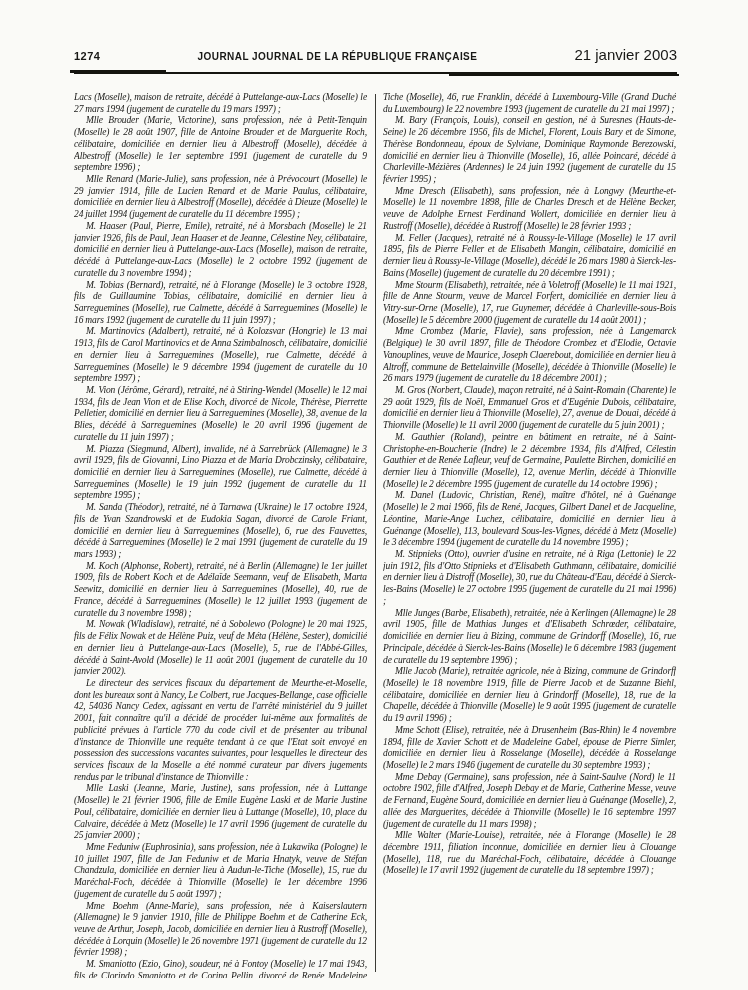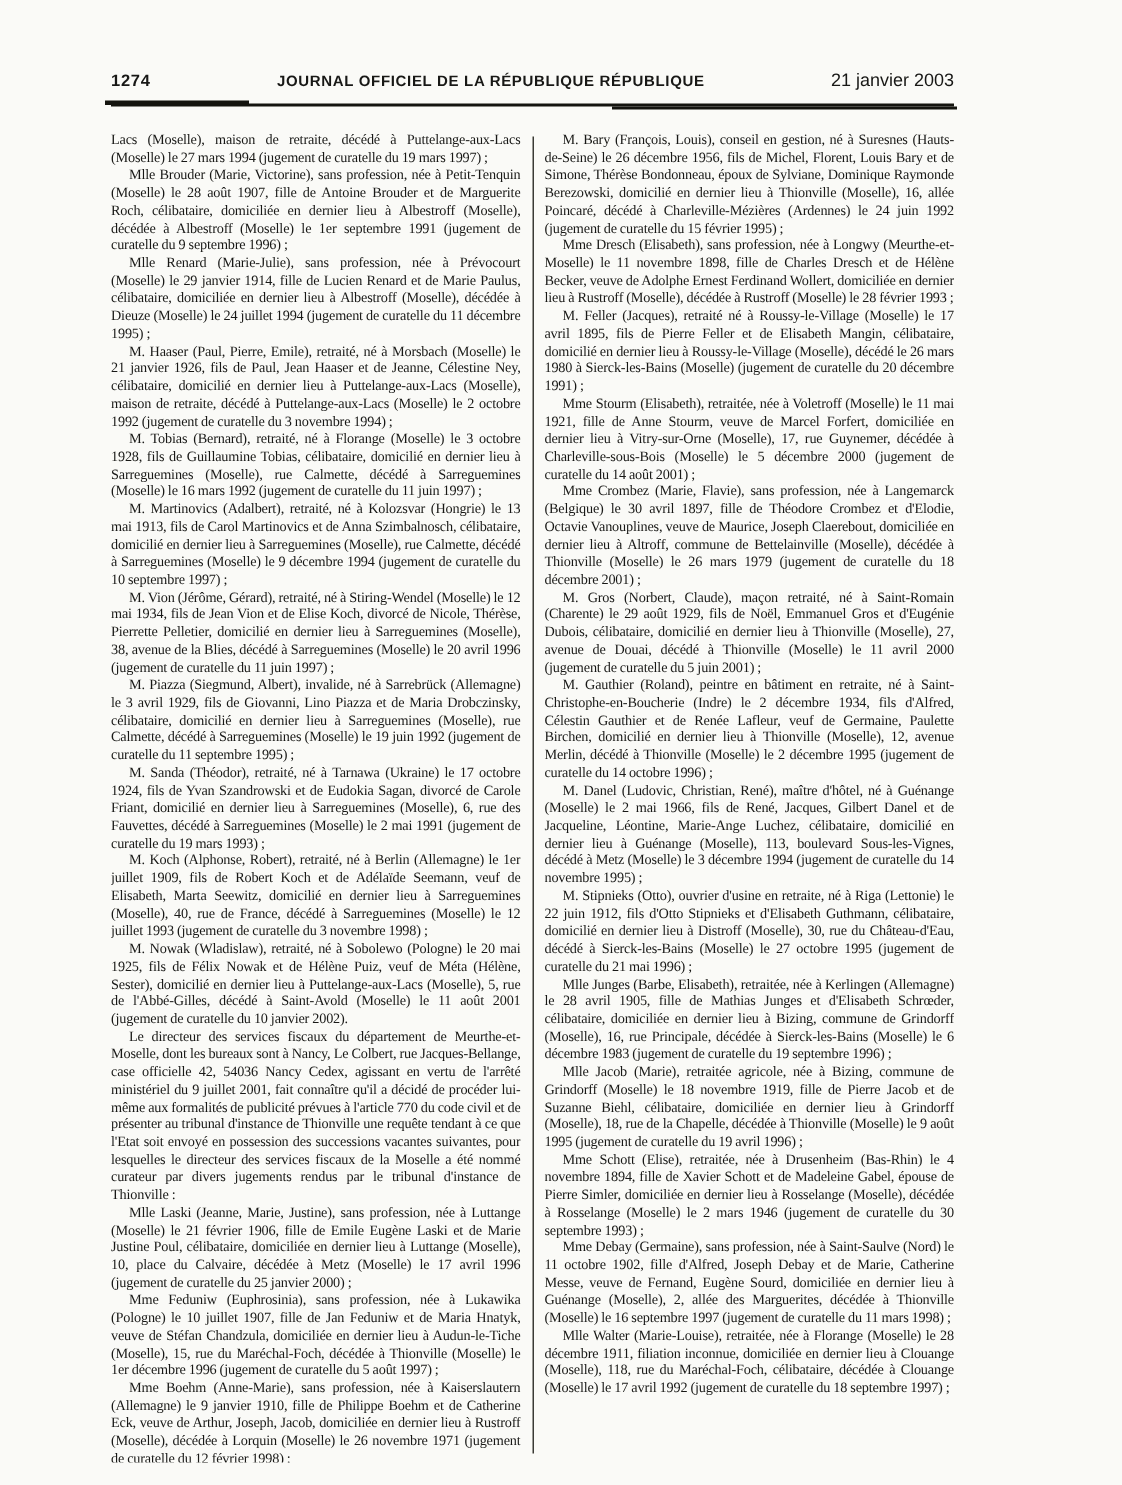--- a/index.html
+++ b/index.html
@@ -7,34 +7,34 @@
     width: 748px; height: 990px;
     background: #efeeea;
     font-family: "Liberation Serif", serif;
   }
   .page {
     position: relative;
     width: 748px; height: 990px;
     background: #fafaf7;
     overflow: hidden;
     box-sizing: border-box;
-    padding: 0 112px 0 74px;
+    padding: 0 71px 0 74px;
     color: #181816;
   }
   
   .masthead {
     display: flex;
     justify-content: space-between;
     align-items: baseline;
     margin-top: 46px;
     font-family: "Liberation Sans", sans-serif;
   }
   .page-number { font-size: 11px; font-weight: 700; letter-spacing: .5px; }
   .journal-title { font-size: 10px; font-weight: 700; letter-spacing: .45px; }
-  .issue-date { font-size: 12px; font-weight: 400; }
+  .issue-date { font-size: 15px; font-weight: 400; }
   .header-rule {
     position: relative;
     margin-top: 7px;
     height: 6px;
   }
   .header-rule .line-main {
     position: absolute; left: 0; right: 0; top: 2px;
     height: 2px; background: #14140f;
   }
   .header-rule .line-left {
@@ -44,20 +44,21 @@
   .header-rule .line-right {
     position: absolute; right: -2px; width: 230px; top: 4px;
     height: 2px; background: #14140f;
   }
   
   .columns {
     display: flex;
     margin-top: 16px;
     height: 886px;
     overflow: hidden;
+    font-style: italic;
   }
   .col {
     width: 293px;
     height: 100%;
     overflow: hidden;
   }
   .col-divider {
     width: 1px;
     background: #3a3a35;
     margin: 2px 7px 6px 8px;
@@ -72,21 +73,21 @@
   }
   .col p.para.indent { text-indent: 12px; }
 </style>
 </head>
 <body>
 
 <div class="page">
 
   <header class="masthead">
     <span class="page-number">1274</span>
-    <span class="journal-title">JOURNAL OFFICIEL DE LA RÉPUBLIQUE RÉPUBLIQUE</span>
+    <span class="journal-title">JOURNAL JOURNAL DE LA RÉPUBLIQUE FRANÇAISE</span>
     <span class="issue-date">21 janvier 2003</span>
   </header>
 
   <div class="header-rule">
     <div class="line-left"></div>
     <div class="line-main"></div>
     <div class="line-right"></div>
   </div>
 
   <main class="columns">
@@ -103,20 +104,21 @@
         <p class="para indent">M. Koch (Alphonse, Robert), retraité, né à Berlin (Allemagne) le 1er juillet 1909, fils de Robert Koch et de Adélaïde Seemann, veuf de Elisabeth, Marta Seewitz, domicilié en dernier lieu à Sarreguemines (Moselle), 40, rue de France, décédé à Sarreguemines (Moselle) le 12 juillet 1993 (jugement de curatelle du 3 novembre 1998) ;</p>
         <p class="para indent">M. Nowak (Wladislaw), retraité, né à Sobolewo (Pologne) le 20 mai 1925, fils de Félix Nowak et de Hélène Puiz, veuf de Méta (Hélène, Sester), domicilié en dernier lieu à Puttelange-aux-Lacs (Moselle), 5, rue de l'Abbé-Gilles, décédé à Saint-Avold (Moselle) le 11 août 2001 (jugement de curatelle du 10 janvier 2002).</p>
         <p class="para indent">Le directeur des services fiscaux du département de Meurthe-et-Moselle, dont les bureaux sont à Nancy, Le Colbert, rue Jacques-Bellange, case officielle 42, 54036 Nancy Cedex, agissant en vertu de l'arrêté ministériel du 9 juillet 2001, fait connaître qu'il a décidé de procéder lui-même aux formalités de publicité prévues à l'article 770 du code civil et de présenter au tribunal d'instance de Thionville une requête tendant à ce que l'Etat soit envoyé en possession des successions vacantes suivantes, pour lesquelles le directeur des services fiscaux de la Moselle a été nommé curateur par divers jugements rendus par le tribunal d'instance de Thionville :</p>
         <p class="para indent">Mlle Laski (Jeanne, Marie, Justine), sans profession, née à Luttange (Moselle) le 21 février 1906, fille de Emile Eugène Laski et de Marie Justine Poul, célibataire, domiciliée en dernier lieu à Luttange (Moselle), 10, place du Calvaire, décédée à Metz (Moselle) le 17 avril 1996 (jugement de curatelle du 25 janvier 2000) ;</p>
         <p class="para indent">Mme Feduniw (Euphrosinia), sans profession, née à Lukawika (Pologne) le 10 juillet 1907, fille de Jan Feduniw et de Maria Hnatyk, veuve de Stéfan Chandzula, domiciliée en dernier lieu à Audun-le-Tiche (Moselle), 15, rue du Maréchal-Foch, décédée à Thionville (Moselle) le 1er décembre 1996 (jugement de curatelle du 5 août 1997) ;</p>
         <p class="para indent">Mme Boehm (Anne-Marie), sans profession, née à Kaiserslautern (Allemagne) le 9 janvier 1910, fille de Philippe Boehm et de Catherine Eck, veuve de Arthur, Joseph, Jacob, domiciliée en dernier lieu à Rustroff (Moselle), décédée à Lorquin (Moselle) le 26 novembre 1971 (jugement de curatelle du 12 février 1998) ;</p>
         <p class="para indent">M. Smaniotto (Ezio, Gino), soudeur, né à Fontoy (Moselle) le 17 mai 1943, fils de Clorindo Smaniotto et de Corina Pellin, divorcé de Renée Madeleine Weber, domicilié en dernier lieu à Audun-le-</p>
       </div>
     <div class="col-divider"></div>
     <div class="col" id="col-right">
+        <p class="para">Tiche (Moselle), 46, rue Franklin, décédé à Luxembourg-Ville (Grand Duché du Luxembourg) le 22 novembre 1993 (jugement de curatelle du 21 mai 1997) ;</p>
         <p class="para indent">M. Bary (François, Louis), conseil en gestion, né à Suresnes (Hauts-de-Seine) le 26 décembre 1956, fils de Michel, Florent, Louis Bary et de Simone, Thérèse Bondonneau, époux de Sylviane, Dominique Raymonde Berezowski, domicilié en dernier lieu à Thionville (Moselle), 16, allée Poincaré, décédé à Charleville-Mézières (Ardennes) le 24 juin 1992 (jugement de curatelle du 15 février 1995) ;</p>
         <p class="para indent">Mme Dresch (Elisabeth), sans profession, née à Longwy (Meurthe-et-Moselle) le 11 novembre 1898, fille de Charles Dresch et de Hélène Becker, veuve de Adolphe Ernest Ferdinand Wollert, domiciliée en dernier lieu à Rustroff (Moselle), décédée à Rustroff (Moselle) le 28 février 1993 ;</p>
         <p class="para indent">M. Feller (Jacques), retraité né à Roussy-le-Village (Moselle) le 17 avril 1895, fils de Pierre Feller et de Elisabeth Mangin, célibataire, domicilié en dernier lieu à Roussy-le-Village (Moselle), décédé le 26 mars 1980 à Sierck-les-Bains (Moselle) (jugement de curatelle du 20 décembre 1991) ;</p>
         <p class="para indent">Mme Stourm (Elisabeth), retraitée, née à Voletroff (Moselle) le 11 mai 1921, fille de Anne Stourm, veuve de Marcel Forfert, domiciliée en dernier lieu à Vitry-sur-Orne (Moselle), 17, rue Guynemer, décédée à Charleville-sous-Bois (Moselle) le 5 décembre 2000 (jugement de curatelle du 14 août 2001) ;</p>
         <p class="para indent">Mme Crombez (Marie, Flavie), sans profession, née à Langemarck (Belgique) le 30 avril 1897, fille de Théodore Crombez et d'Elodie, Octavie Vanouplines, veuve de Maurice, Joseph Claerebout, domiciliée en dernier lieu à Altroff, commune de Bettelainville (Moselle), décédée à Thionville (Moselle) le 26 mars 1979 (jugement de curatelle du 18 décembre 2001) ;</p>
         <p class="para indent">M. Gros (Norbert, Claude), maçon retraité, né à Saint-Romain (Charente) le 29 août 1929, fils de Noël, Emmanuel Gros et d'Eugénie Dubois, célibataire, domicilié en dernier lieu à Thionville (Moselle), 27, avenue de Douai, décédé à Thionville (Moselle) le 11 avril 2000 (jugement de curatelle du 5 juin 2001) ;</p>
         <p class="para indent">M. Gauthier (Roland), peintre en bâtiment en retraite, né à Saint-Christophe-en-Boucherie (Indre) le 2 décembre 1934, fils d'Alfred, Célestin Gauthier et de Renée Lafleur, veuf de Germaine, Paulette Birchen, domicilié en dernier lieu à Thionville (Moselle), 12, avenue Merlin, décédé à Thionville (Moselle) le 2 décembre 1995 (jugement de curatelle du 14 octobre 1996) ;</p>
         <p class="para indent">M. Danel (Ludovic, Christian, René), maître d'hôtel, né à Guénange (Moselle) le 2 mai 1966, fils de René, Jacques, Gilbert Danel et de Jacqueline, Léontine, Marie-Ange Luchez, célibataire, domicilié en dernier lieu à Guénange (Moselle), 113, boulevard Sous-les-Vignes, décédé à Metz (Moselle) le 3 décembre 1994 (jugement de curatelle du 14 novembre 1995) ;</p>
         <p class="para indent">M. Stipnieks (Otto), ouvrier d'usine en retraite, né à Riga (Lettonie) le 22 juin 1912, fils d'Otto Stipnieks et d'Elisabeth Guthmann, célibataire, domicilié en dernier lieu à Distroff (Moselle), 30, rue du Château-d'Eau, décédé à Sierck-les-Bains (Moselle) le 27 octobre 1995 (jugement de curatelle du 21 mai 1996) ;</p>
         <p class="para indent">Mlle Junges (Barbe, Elisabeth), retraitée, née à Kerlingen (Allemagne) le 28 avril 1905, fille de Mathias Junges et d'Elisabeth Schrœder, célibataire, domiciliée en dernier lieu à Bizing, commune de Grindorff (Moselle), 16, rue Principale, décédée à Sierck-les-Bains (Moselle) le 6 décembre 1983 (jugement de curatelle du 19 septembre 1996) ;</p>

